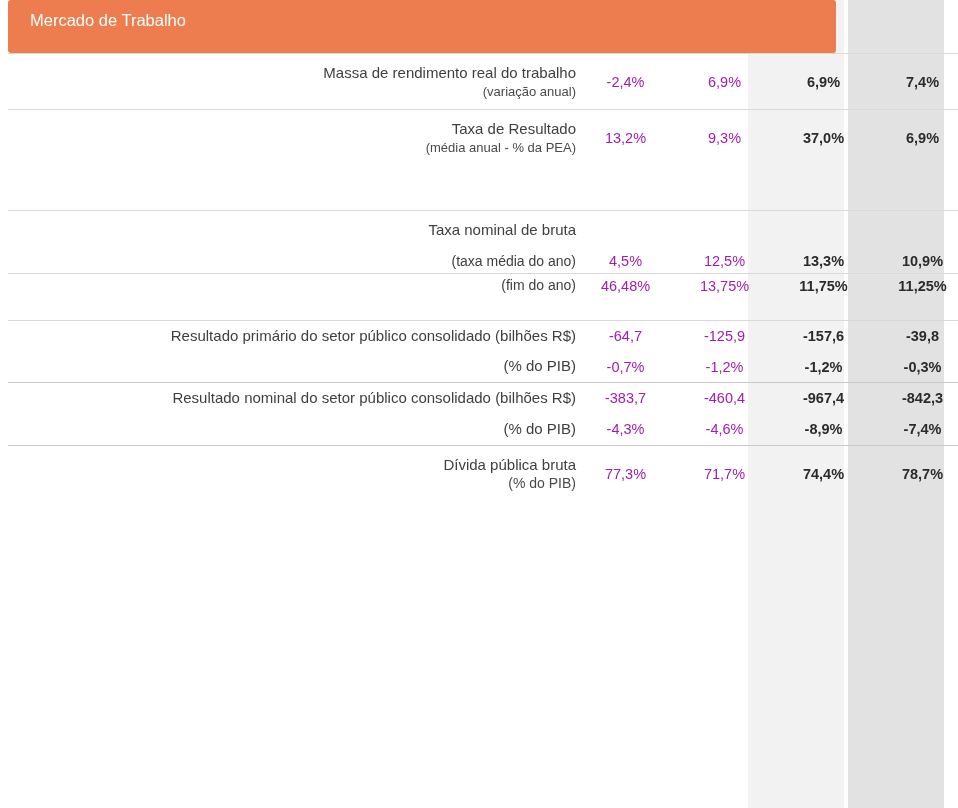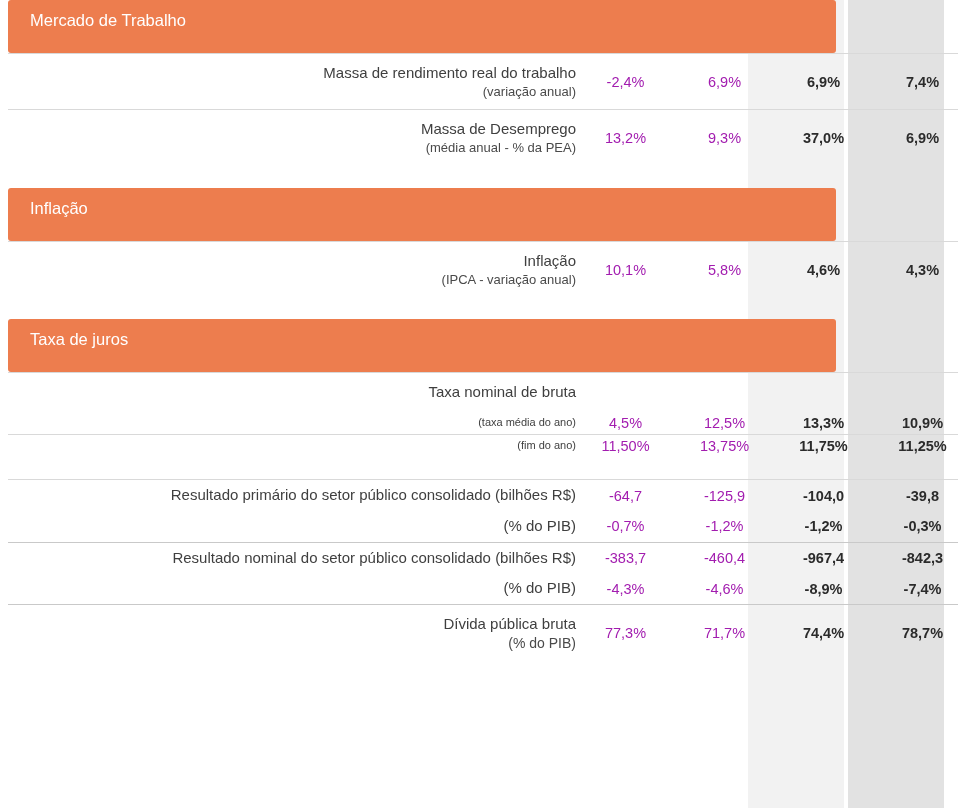--- a/index.html
+++ b/index.html
@@ -72,21 +72,21 @@
     text-align: right;
   }
   .lbl .sub {
     display: block;
     font-size: 13px;
     color: #4a4a4a;
     line-height: 1.2;
     margin-top: 1px;
   }
   .lbl.small {
-    font-size: 11px;
+    font-size: 14px;
   }
 
   .num {
     width: 99px;
     text-align: center;
     font-size: 14.5px;
     color: #a21caf;
   }
   .num.b {
     font-weight: bold;
@@ -122,56 +122,38 @@
           <span>Massa de rendimento real do trabalho</span>
           <span class="sub">(variação anual)</span>
         </td>
         <td class="num cellpad">-2,4%</td>
         <td class="num cellpad">6,9%</td>
         <td class="num b cellpad">6,9%</td>
         <td class="num b cellpad">7,4%</td>
       </tr>
       <tr class="rowline">
         <td class="lbl cellpad">
-          <span>Massa de Desemprego</span>
+          <span>Taxa de Resultado</span>
           <span class="sub">(média anual - % da PEA)</span>
         </td>
         <td class="num cellpad">13,2%</td>
         <td class="num cellpad">9,3%</td>
         <td class="num b cellpad">37,0%</td>
         <td class="num b cellpad">6,9%</td>
       </tr>
     </tbody>
       </table>
   </div>
 
   <div class="gap-md"></div>
 
+
+  <div class="gap-md"></div>
+
   <div class="section">
-    <div class="section-header">Inflação</div>
-    <table class="rows">
-      <tbody>
-          <tr class="rowline">
-        <td class="lbl cellpad">
-          <span>Inflação</span>
-          <span class="sub">(IPCA - variação anual)</span>
-        </td>
-        <td class="num cellpad">10,1%</td>
-        <td class="num cellpad">5,8%</td>
-        <td class="num b cellpad">4,6%</td>
-        <td class="num b cellpad">4,3%</td>
-      </tr>
-    </tbody>
-      </table>
-  </div>
-
-  <div class="gap-md"></div>
-
-  <div class="section">
-    <div class="section-header">Taxa de juros</div>
     <table class="rows">
       <tbody>
           <tr class="rowline">
         <td class="lbl cellpad">
           <span>Taxa nominal de bruta</span>
         </td>
         <td class="num cellpad"></td>
         <td class="num cellpad"></td>
         <td class="num b cellpad"></td>
         <td class="num b cellpad"></td>
@@ -182,41 +164,41 @@
         </td>
         <td class="num cellpad-xs">4,5%</td>
         <td class="num cellpad-xs">12,5%</td>
         <td class="num b cellpad-xs">13,3%</td>
         <td class="num b cellpad-xs">10,9%</td>
       </tr>
       <tr class="rowline">
         <td class="lbl small cellpad-xs">
           <span>(fim do ano)</span>
         </td>
-        <td class="num cellpad-xs">11,50%</td>
+        <td class="num cellpad-xs">46,48%</td>
         <td class="num cellpad-xs">13,75%</td>
         <td class="num b cellpad-xs">11,75%</td>
         <td class="num b cellpad-xs">11,25%</td>
       </tr>
     </tbody>
       </table>
   </div>
 
   <div class="gap-md"></div>
 
   <div class="section">
     <table class="rows">
       <tbody>
           <tr class="rowline">
         <td class="lbl cellpad-sm">
           <span>Resultado primário do setor público consolidado  (bilhões R$)</span>
         </td>
         <td class="num cellpad-sm">-64,7</td>
         <td class="num cellpad-sm">-125,9</td>
-        <td class="num b cellpad-sm">-104,0</td>
+        <td class="num b cellpad-sm">-157,6</td>
         <td class="num b cellpad-sm">-39,8</td>
       </tr>
       <tr>
         <td class="lbl cellpad-sm">
           <span>(% do PIB)</span>
         </td>
         <td class="num cellpad-sm">-0,7%</td>
         <td class="num cellpad-sm">-1,2%</td>
         <td class="num b cellpad-sm">-1,2%</td>
         <td class="num b cellpad-sm">-0,3%</td>

